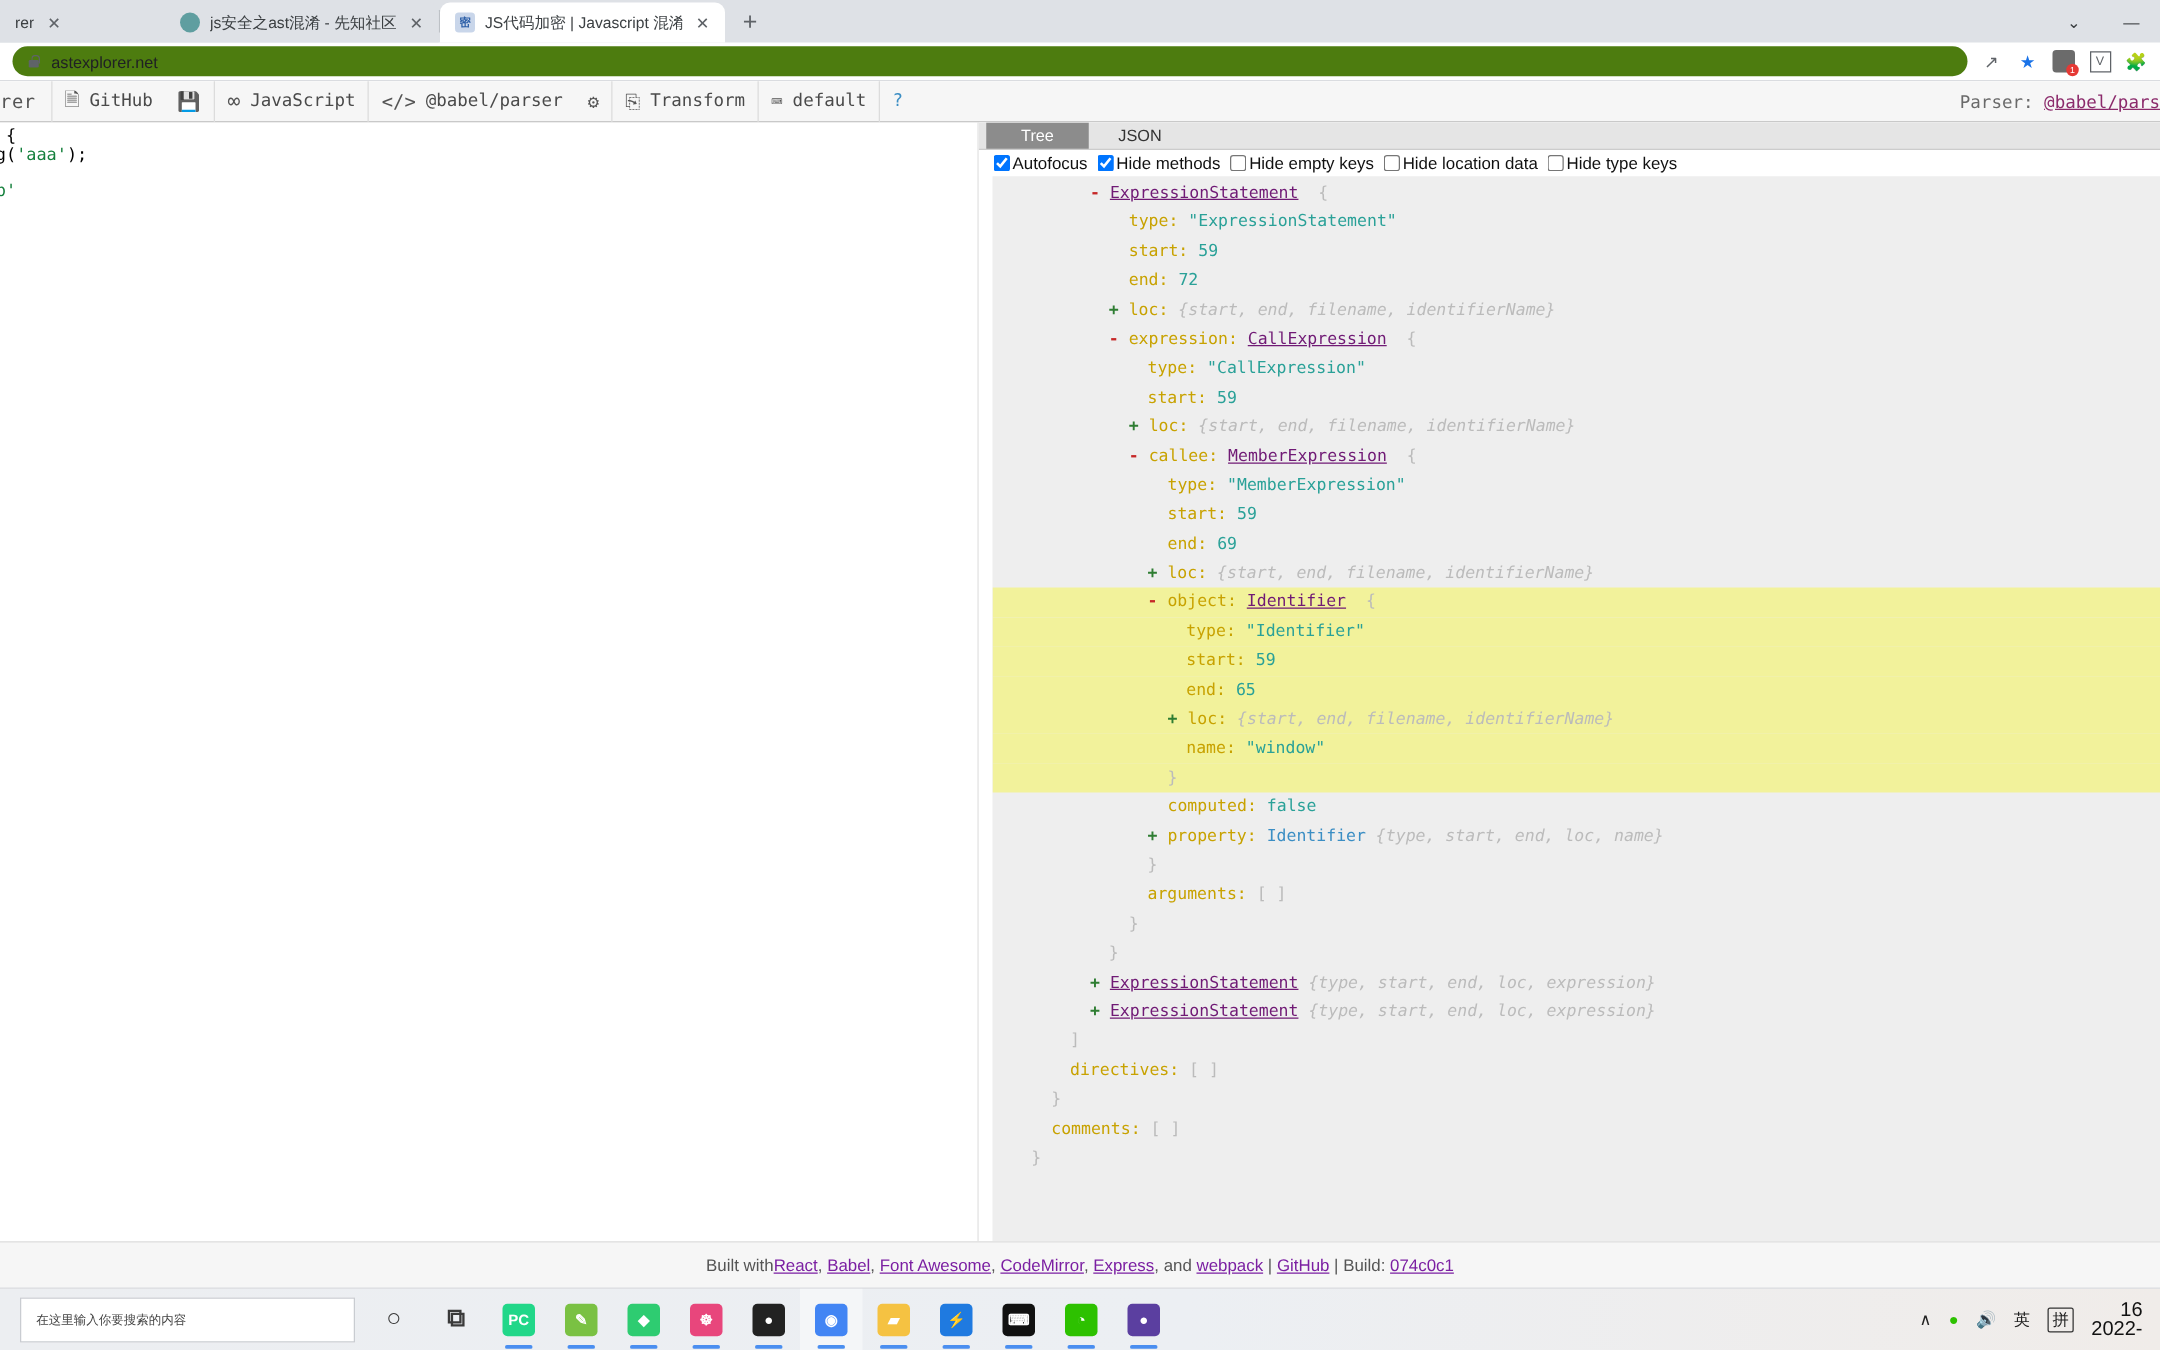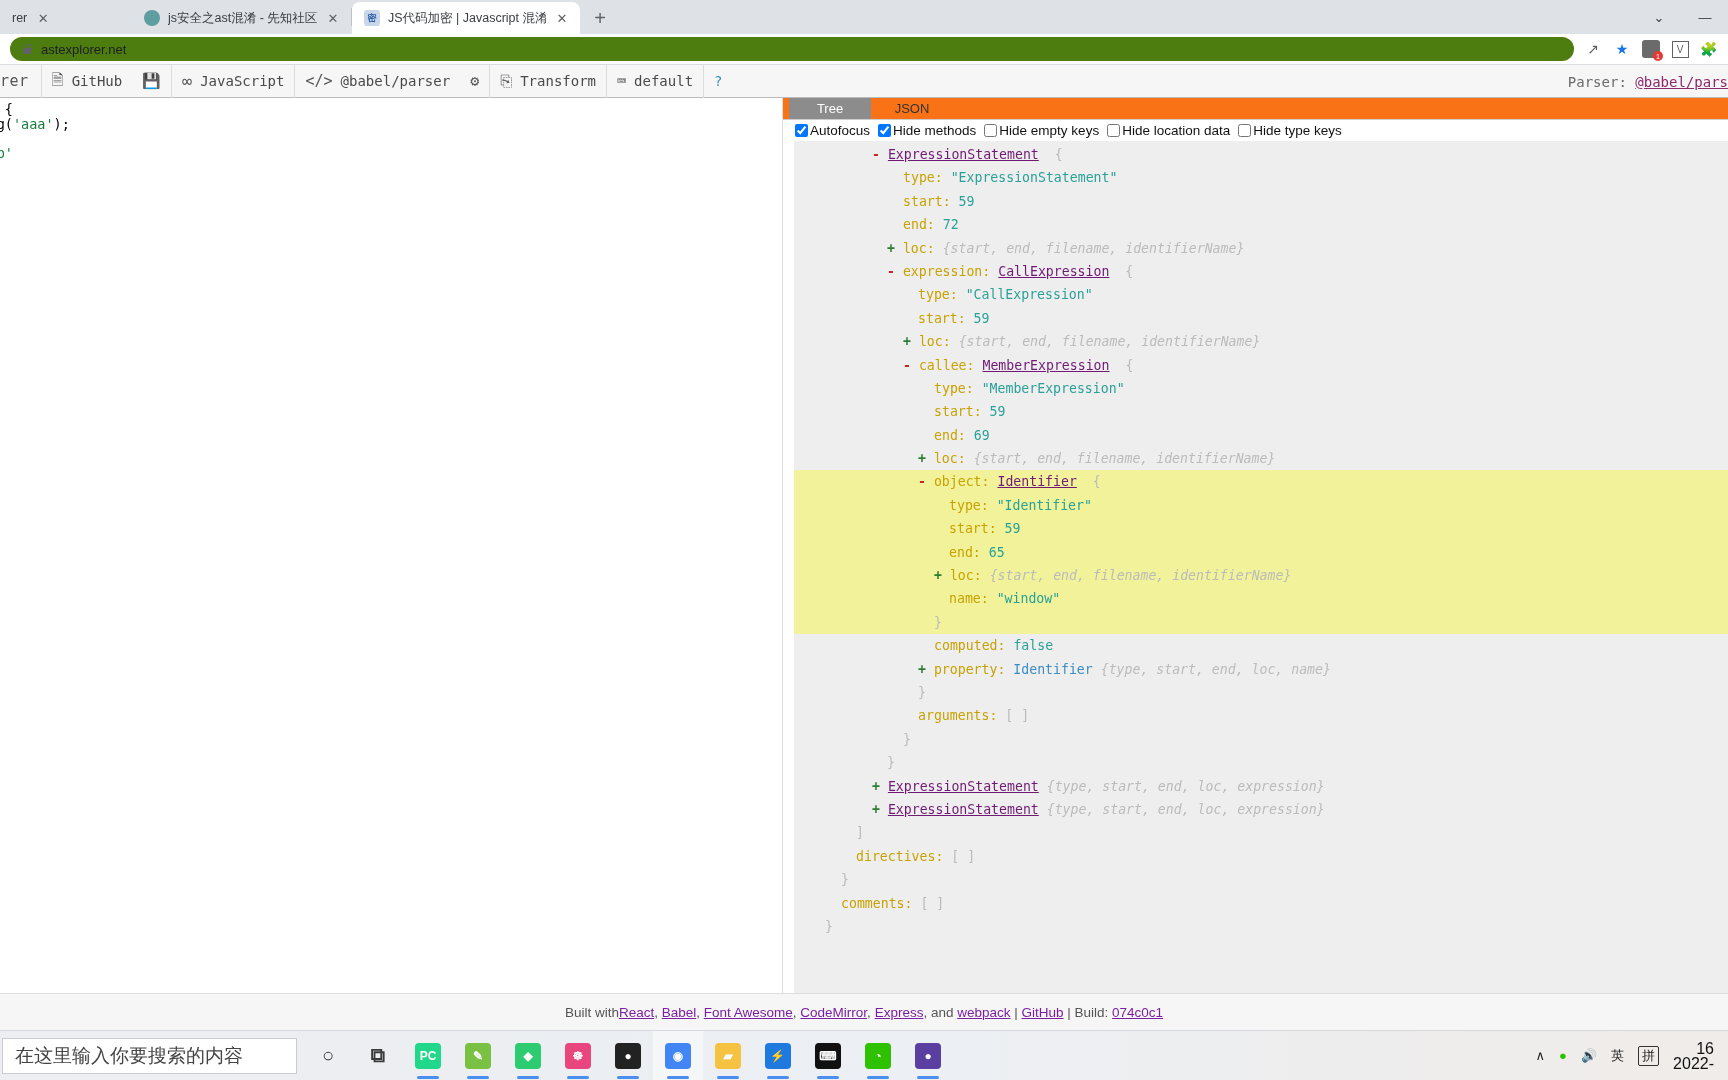--- a/index.html
+++ b/index.html
@@ -149,21 +149,21 @@
     padding: 4px 0 0 0;
     white-space: pre;
     margin-left: -44px;  
     color:#000;
   }
   .cm-code .str { color:#15803d; }
 
   
   .tree-pane { flex:1; background:#fff; position:relative; overflow:hidden; }
   .tabs-row {
-    height: 22px; background:#f97316; display:flex; align-items:stretch;
+    height: 22px; background:#e5e5e5; display:flex; align-items:stretch;
     border-bottom: 1px solid #ccc;
     padding-left: 6px;
   }
   .ttab {
     min-width: 82px; display:flex; align-items:center; justify-content:center;
     font-size:13px; color:#333;
   }
   .ttab.active { background:#8c8c8c; color:#fff; }
 
   .opts-row {
@@ -205,24 +205,24 @@
   .ae-footer a { color:#7b1fa2; text-decoration:underline; }
 
   
   #taskbar {
     position:absolute; left:0; top:1030px; width:1728px; height:50px;
     background: linear-gradient(90deg,#eceef1 0%, #eceff3 55%, #f0ece9 100%);
     display:flex; align-items:center;
     border-top:1px solid #d6d8db;
   }
   .tb-search {
-    width: 295px; height: 36px; margin-left: 2px;
+    width: 268px; height: 36px; margin-left: 16px;
     background:#fff; border:1px solid #c9ccd1;
     display:flex; align-items:center; padding: 0 12px;
-    font-size:19px; color:#444;
+    font-size:10px; color:#444;
   }
   .tb-icons { display:flex; align-items:center; gap: 0px; margin-left: 6px;}
   .tb-ic {
     width:50px; height:50px; display:flex; align-items:center; justify-content:center;
     position:relative;
   }
   .tb-ic.running::after{
     content:""; position:absolute; bottom:2px; left:14px; width:22px;height:3px;border-radius:2px;background:#4a8ef0;
   }
   .tb-ic.open-bg { background: rgba(255,255,255,0.45); }

